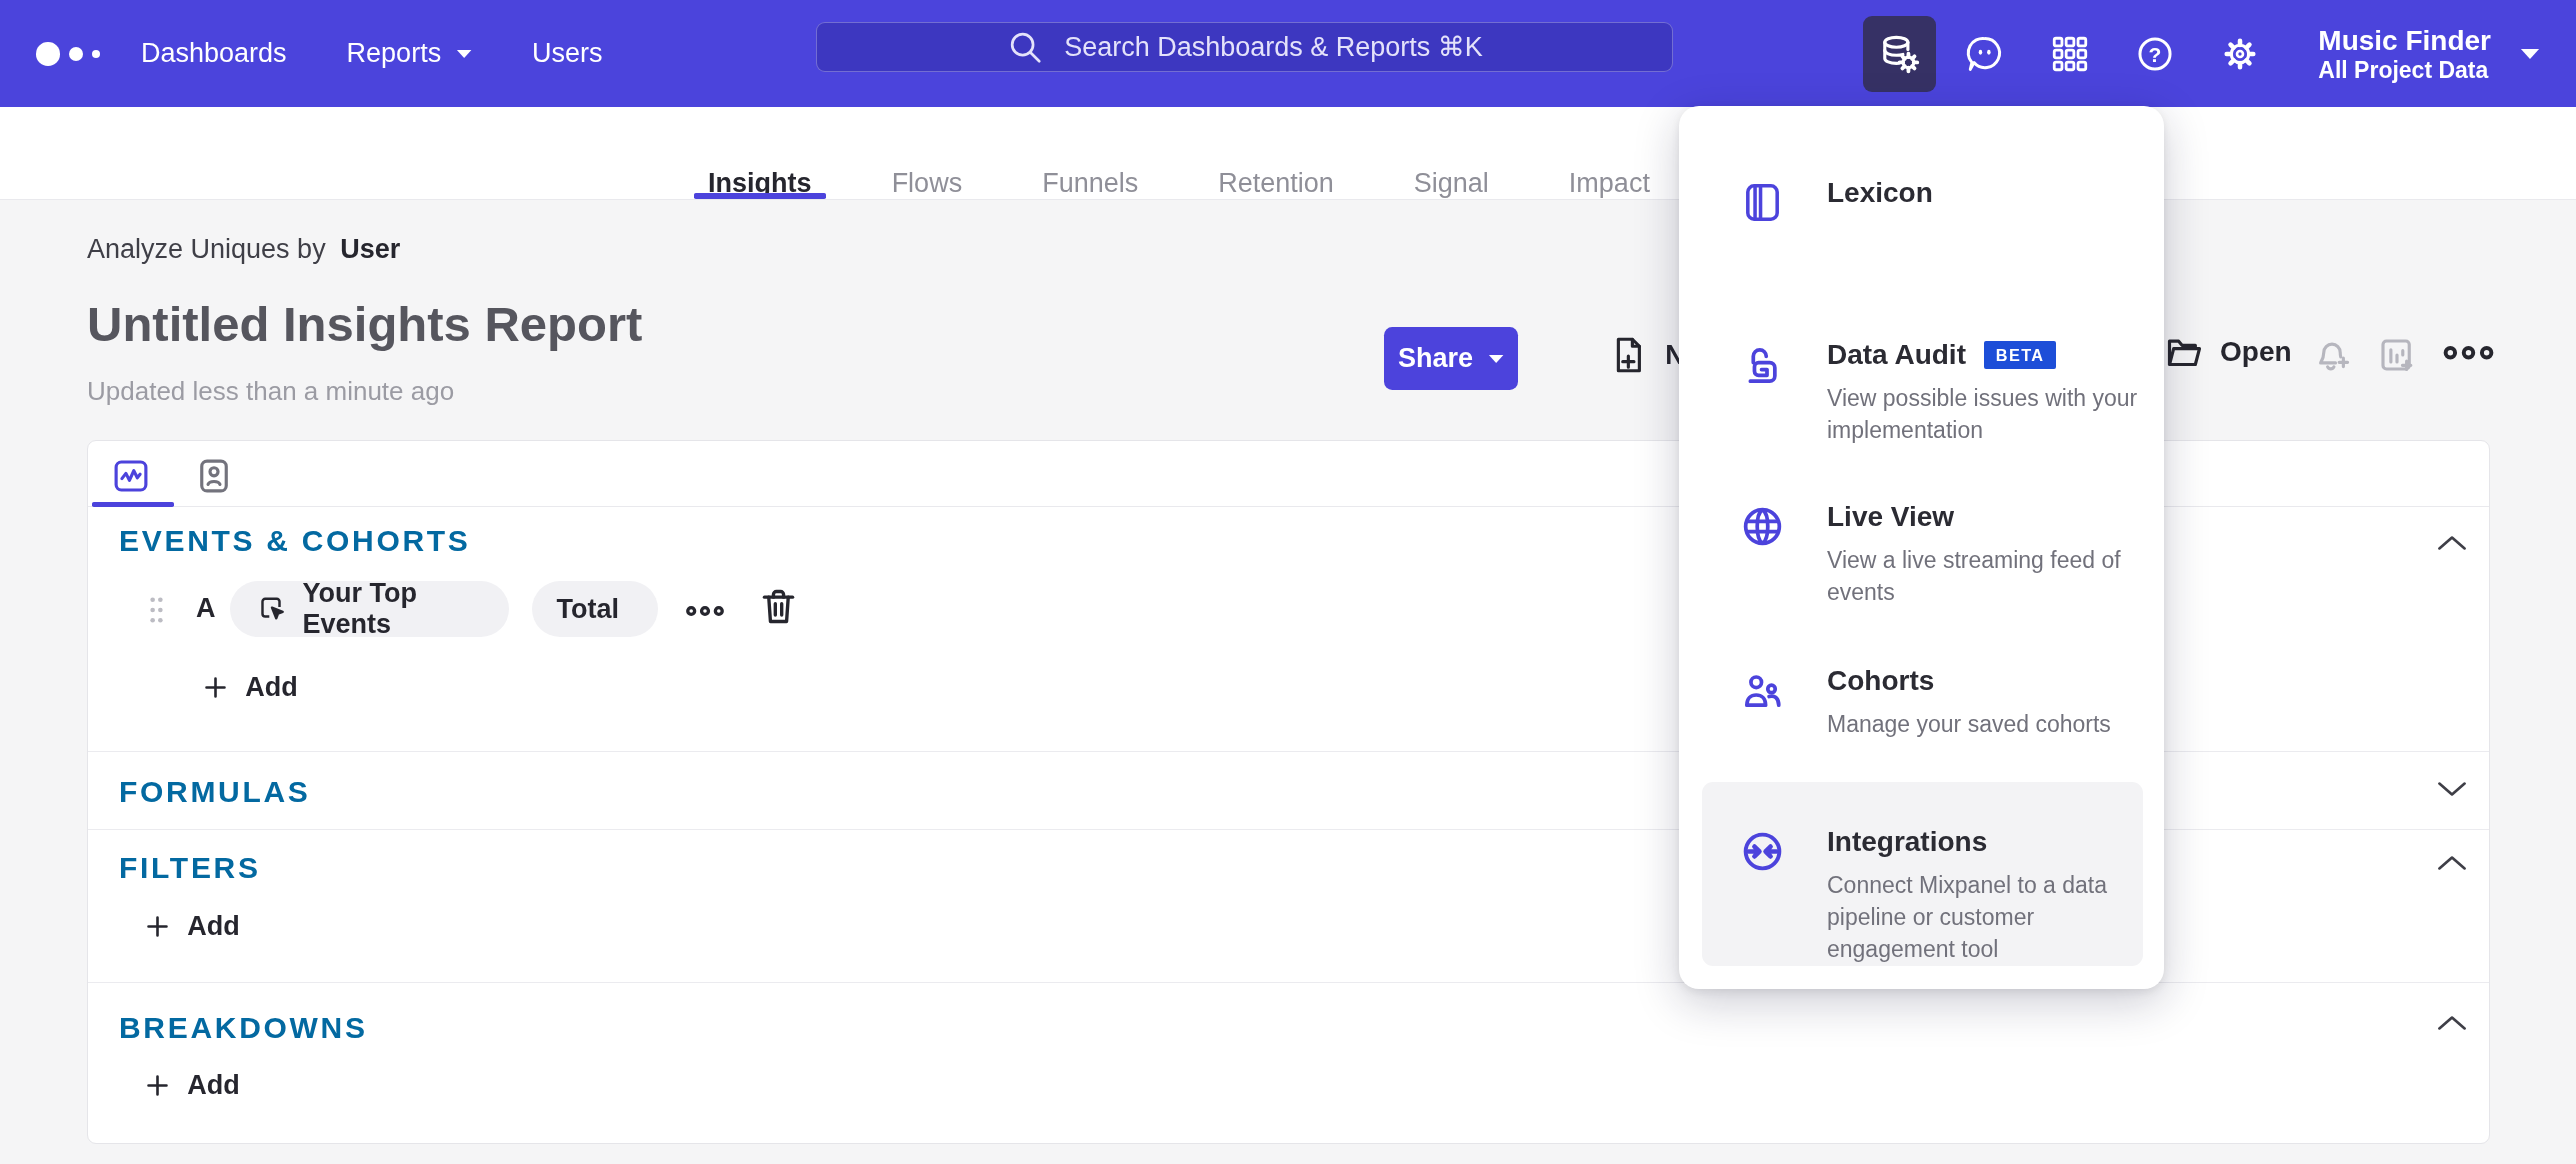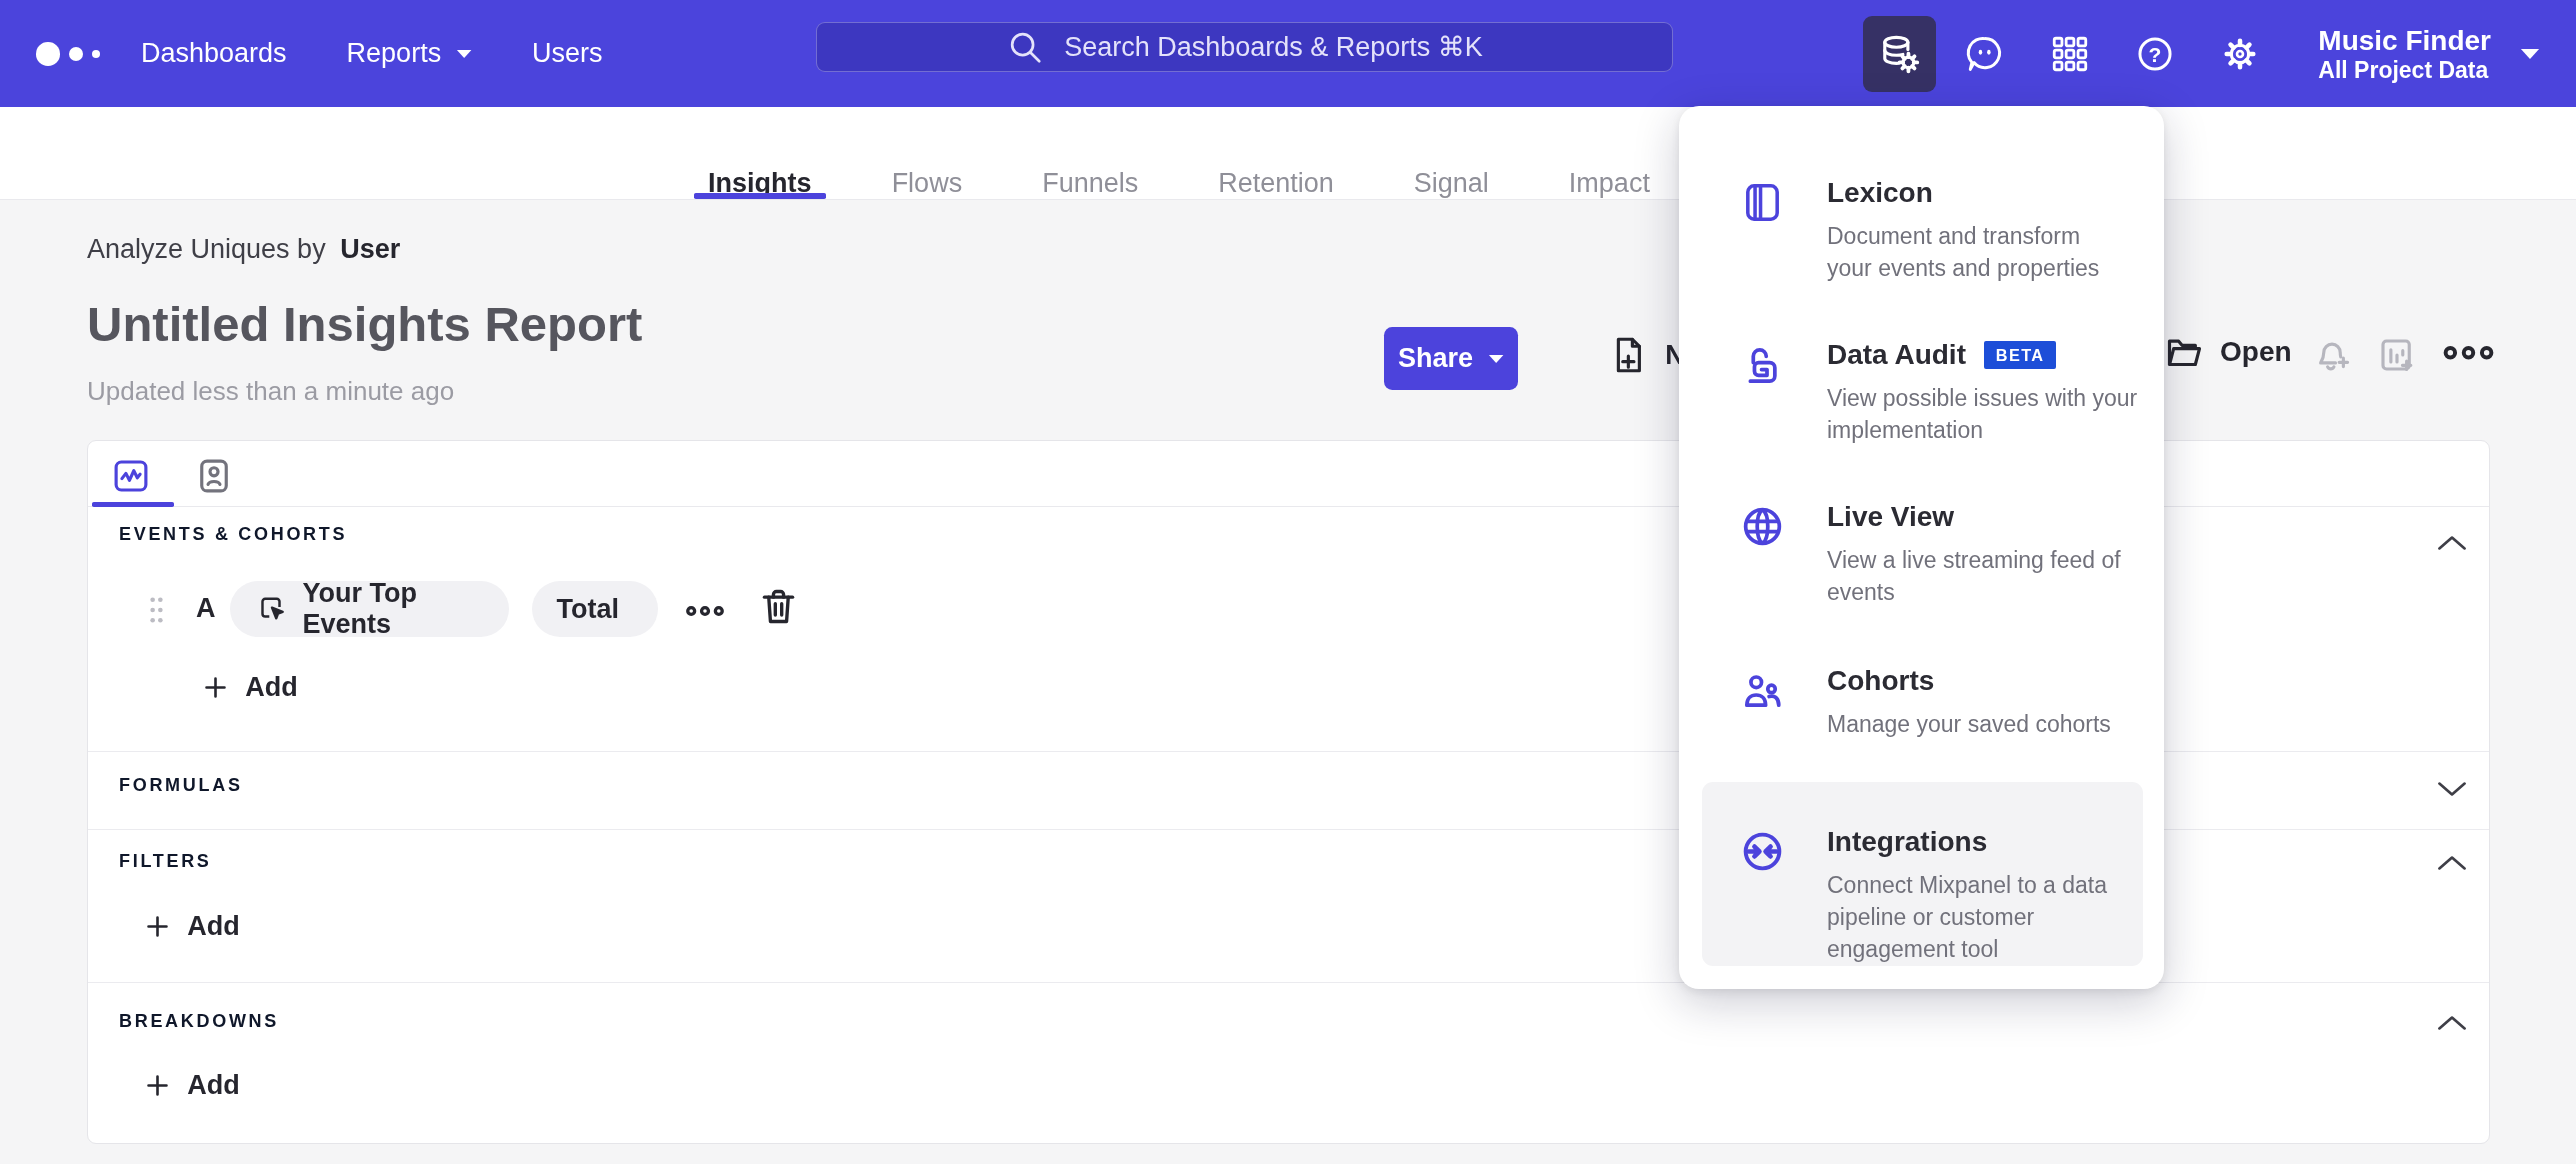--- a/index.html
+++ b/index.html
@@ -85,21 +85,21 @@
 
   
   .panel {
     position:absolute; left:87px; top:440px; width:2403px; height:704px;
     background:#fff; border:1.8px solid #e5e5e9; border-radius:9px;
   }
   .panel-tabs { position:absolute; left:0; top:0; width:100%; height:66px; border-bottom:1.8px solid #e9e9ed; }
   .ptab { position:absolute; top:13.6px; cursor:pointer; }
   .ptab-underline { position:absolute; left:3.6px; top:61px; width:82px; height:5.4px; background:#4c43dc; border-radius:1.8px; }
 
-  .sec-label { position:absolute; font-size:18px; font-weight:700; letter-spacing:2.7px; color:#0f172a; }
+  .sec-label { position:absolute; font-size:30px; font-weight:700; letter-spacing:2.7px; color:#0369a1; }
   .sec-chevron { position:absolute; left:2346px; color:#3f3f47; cursor:pointer; }
   .divider { position:absolute; left:0; width:100%; border-top:1.8px solid #ebebef; }
   .drag-handle { position:absolute; left:53px; top:151px; cursor:grab; }
   .row-letter { position:absolute; left:108px; top:152px; font-size:27px; font-weight:700; color:#26262e; }
   .pill {
     position:absolute; top:140px; height:56px; background:#f1f1f4; border-radius:28px;
     display:flex; align-items:center; gap:14.5px; padding:0 25.4px;
     font-size:27px; font-weight:600; color:#26262e; cursor:pointer;
   }
   .row-icon { position:absolute; top:151px; color:#26262e; cursor:pointer; }
@@ -411,22 +411,20 @@
     <div class="mi-icon">
       <svg width="47" height="47" viewBox="0 0 24 24" fill="none" stroke="#4c43dc" stroke-width="1.8" stroke-linejoin="round">
         <rect x="4.5" y="3.5" width="15" height="17" rx="3.2"></rect>
         <path d="M8.2 3.5 V20.5 M11 3.5 V20.5"></path>
       </svg>
     </div>
     <div class="mi-text">
       <div class="mi-title">
           <span>Lexicon</span>
         </div>
-      <div class="mi-desc">Document and transform
-your events and properties</div>
     </div>
   </div>
 
   <div class="menu-item" style="top:233px;">
     <div class="mi-icon">
       <svg width="47" height="47" viewBox="0 0 24 24" fill="none" stroke="#4c43dc" stroke-width="1.9" stroke-linecap="round" stroke-linejoin="round">
         <path d="M7.3 11 V7.8 a3.3 3.3 0 0 1 6.6 0"></path>
         <path d="M5.8 20.5 H15.7 a2.6 2.6 0 0 0 2.6-2.6 V13.6 a2.6 2.6 0 0 0 -2.6-2.6 H10 a2.1 2.1 0 0 0 -2.1 2.1 v2.3 a2.1 2.1 0 0 0 2.1 2.1 h4.3 v-2.9 h-2.8"></path>
       </svg>
     </div>

